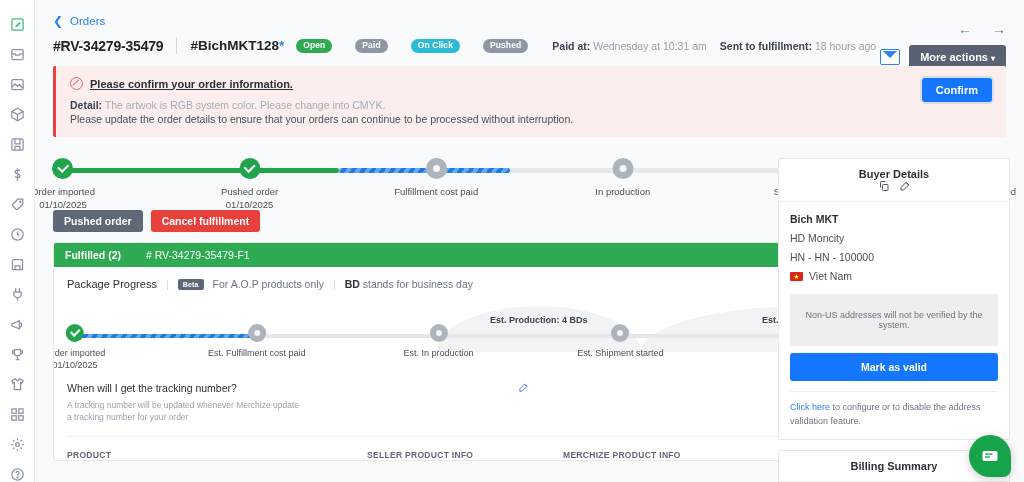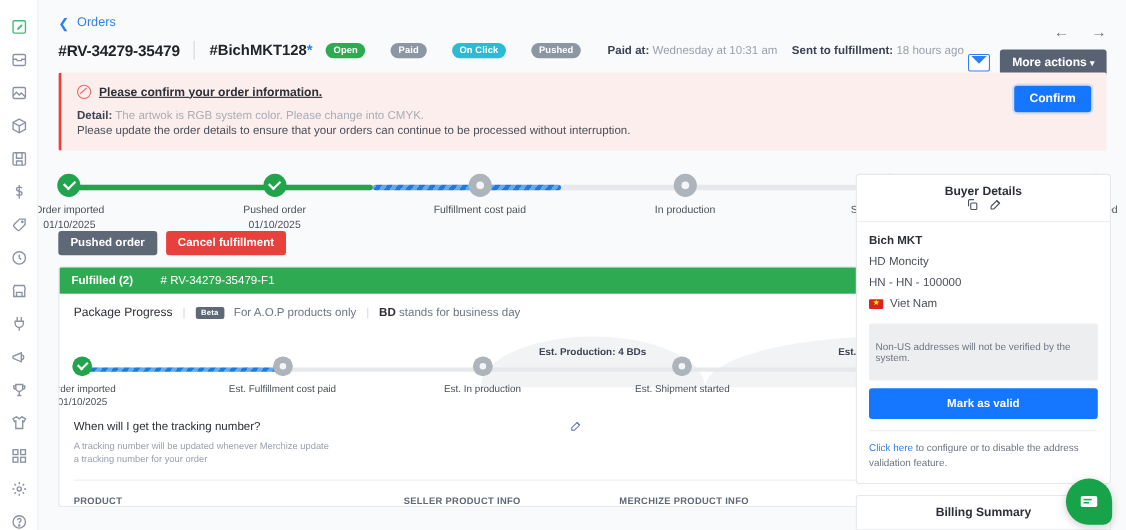--- a/index.html
+++ b/index.html
@@ -225,21 +225,21 @@
   .panel-title { font-size: 11px; font-weight: bold; color: #2c2f36; }
   .panel-icons { display: flex; gap: 9px; color: #4b5160; }
   .panel-body { padding: 11px; }
   .buyer-name { font-size: 10.5px; font-weight: bold; color: #2c2f36; }
   .buyer-line { font-size: 10.5px; color: #4a4f58; margin-top: 7px; }
   .buyer-country { display: flex; align-items: center; gap: 6px; margin-top: 7px; font-size: 10.5px; color: #4a4f58; }
   .flag { width: 13px; height: 9px; background: #da251d; position: relative; border-radius: 1px; flex: none; }
   .flag::after { content: "★"; position: absolute; left: 50%; top: 50%; transform: translate(-50%,-50%); color: #ff0; font-size: 7px; line-height: 1; }
   .notice {
     margin-top: 12px; background: #eceef0; color: #6e7582;
-    font-size: 9px; padding: 16px 6px; border-radius: 2px;
+    font-size: 9px; text-align: center; padding: 16px 6px; border-radius: 2px;
   }
   .mark-valid {
     margin-top: 7px; background: #1577ff; color: #fff; text-align: center;
     font-size: 10.5px; font-weight: bold; padding: 8px; border-radius: 3px; cursor: pointer;
   }
   .hr { height: 1px; background: #eceef0; margin: 10px 0 9px; }
   .hint { font-size: 9px; color: #6e7582; line-height: 1.5; }
   .hint a { color: #2f80ed; text-decoration: none; cursor: pointer; }
 
   .bill-row {

